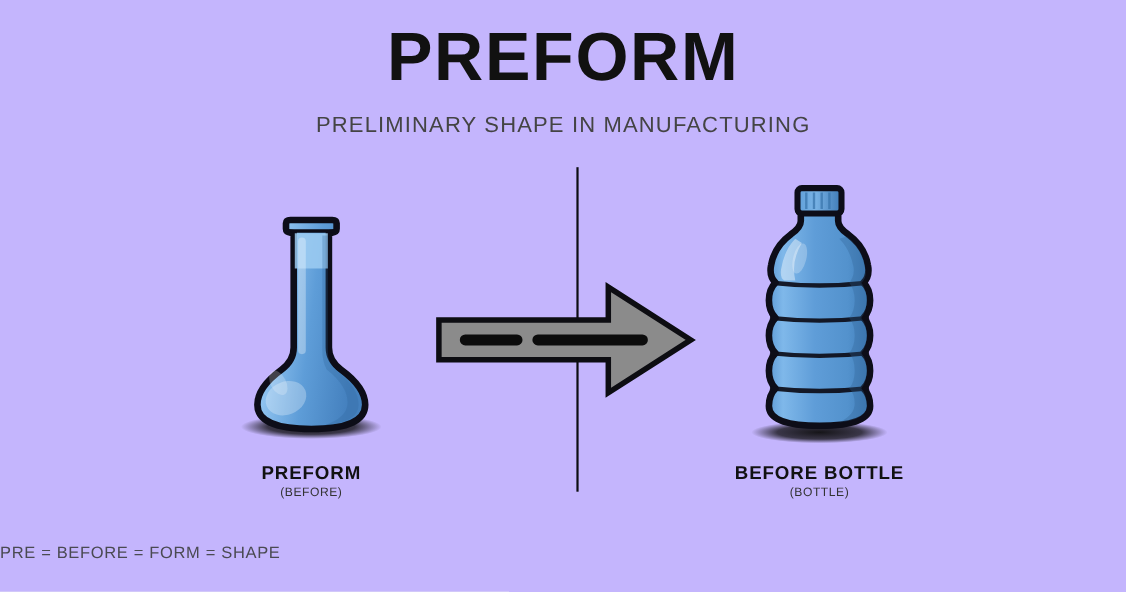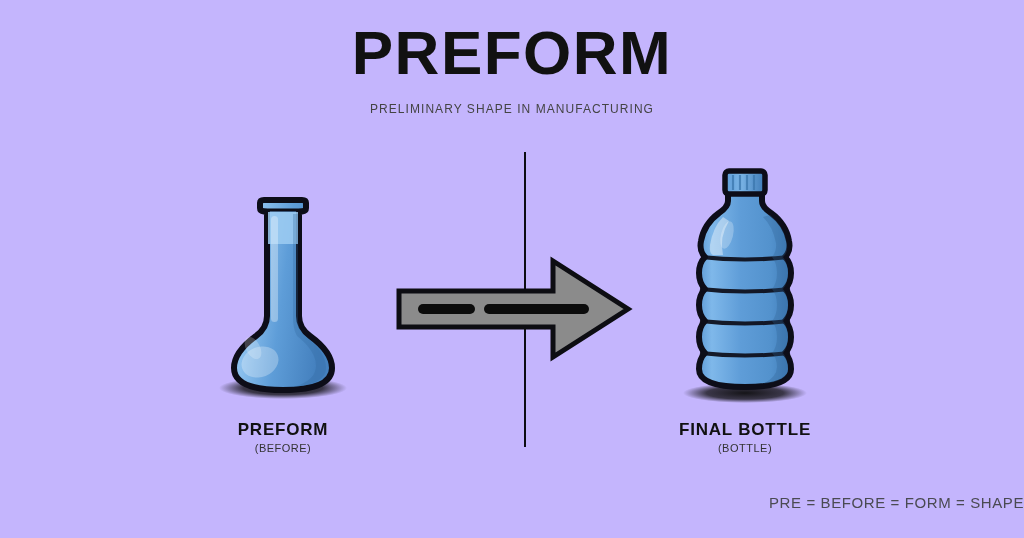--- a/index.html
+++ b/index.html
@@ -32,21 +32,21 @@
     letter-spacing: 1.5px;
     color: #111111;
     line-height: 1;
   }
   #subtitle {
     position: absolute;
     left: 0;
     top: 102px;
     width: 1024px;
     text-align: center;
-    font-size: 12px;
+    font-size: 20px;
     font-weight: normal;
     letter-spacing: 1.05px;
     color: #444444;
     line-height: 1.2;
   }
 
   
   #divider {
     position: absolute;
     left: 524px;
@@ -78,21 +78,21 @@
     letter-spacing: 0.5px;
     color: #333333;
   }
 
   
   #footer-note {
     position: absolute;
     left: 0;
     top: 494px;
     width: 1024px;
-    text-align: right;
+    text-align: left;
     font-size: 15px;
     letter-spacing: 0.6px;
     color: #4a4a52;
   }
 
   svg { display: block; }
 </style>
 </head>
 <body>
 
@@ -257,18 +257,18 @@
                Q 123 162 123 172 Q 123 182 118 188
                Q 123 194 123 204 Q 123 216 98 219
                Q 112 212 112 202 Q 112 193 107 188
                Q 112 182 112 172 Q 112 162 107 156
                Q 112 150 112 140 Q 112 130 107 124
                Q 112 118 112 108 Q 112 98 107 92
                Q 112 86 111 78 Q 108 62 98 52 Z" fill="#2d5f92" opacity="0.30"></path>
     </svg>
   </div>
 
-  <div class="caption-main" style="left:585px; top:420px;">FINAL BOTTLE</div>
+  <div class="caption-main" style="left:585px; top:420px;">BEFORE BOTTLE</div>
   <div class="caption-sub" style="left:585px; top:442px;">(BOTTLE)</div>
 
   <div id="footer-note">PRE = BEFORE = FORM = SHAPE</div>
 
 </div>
 
 </body></html>

